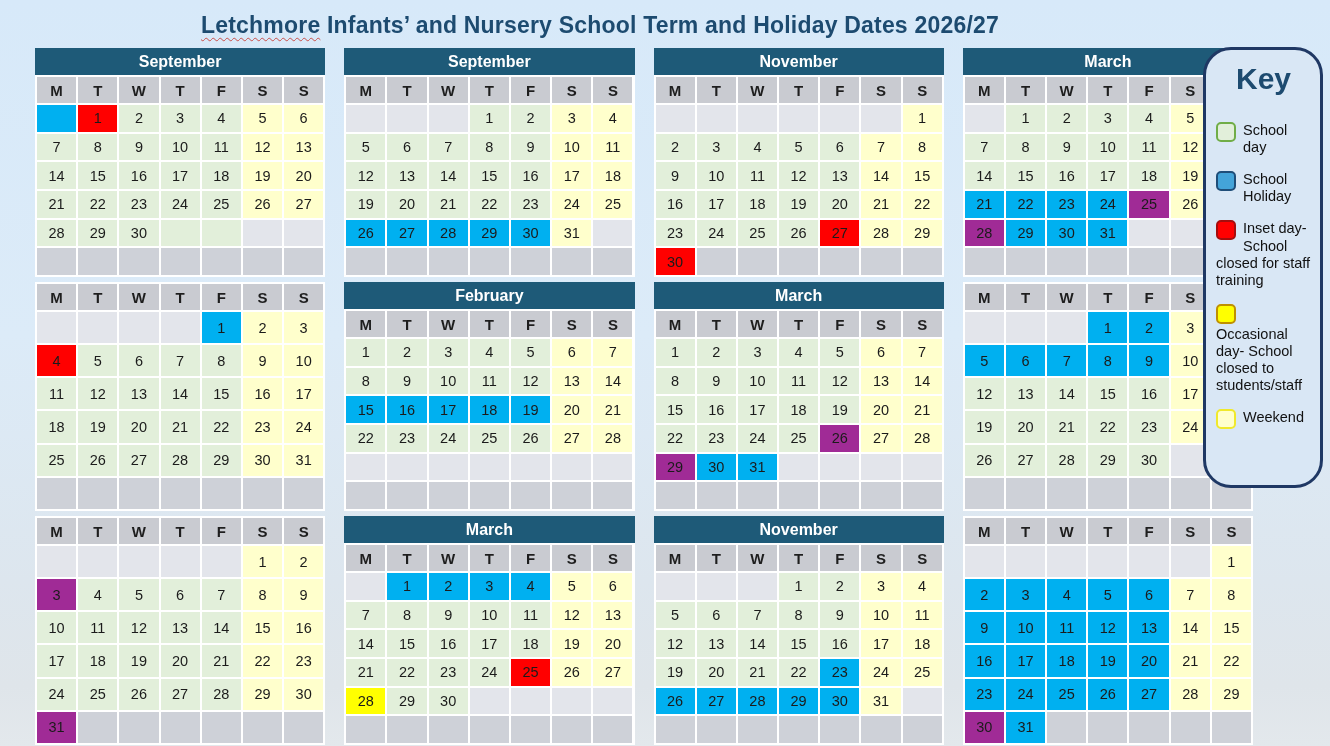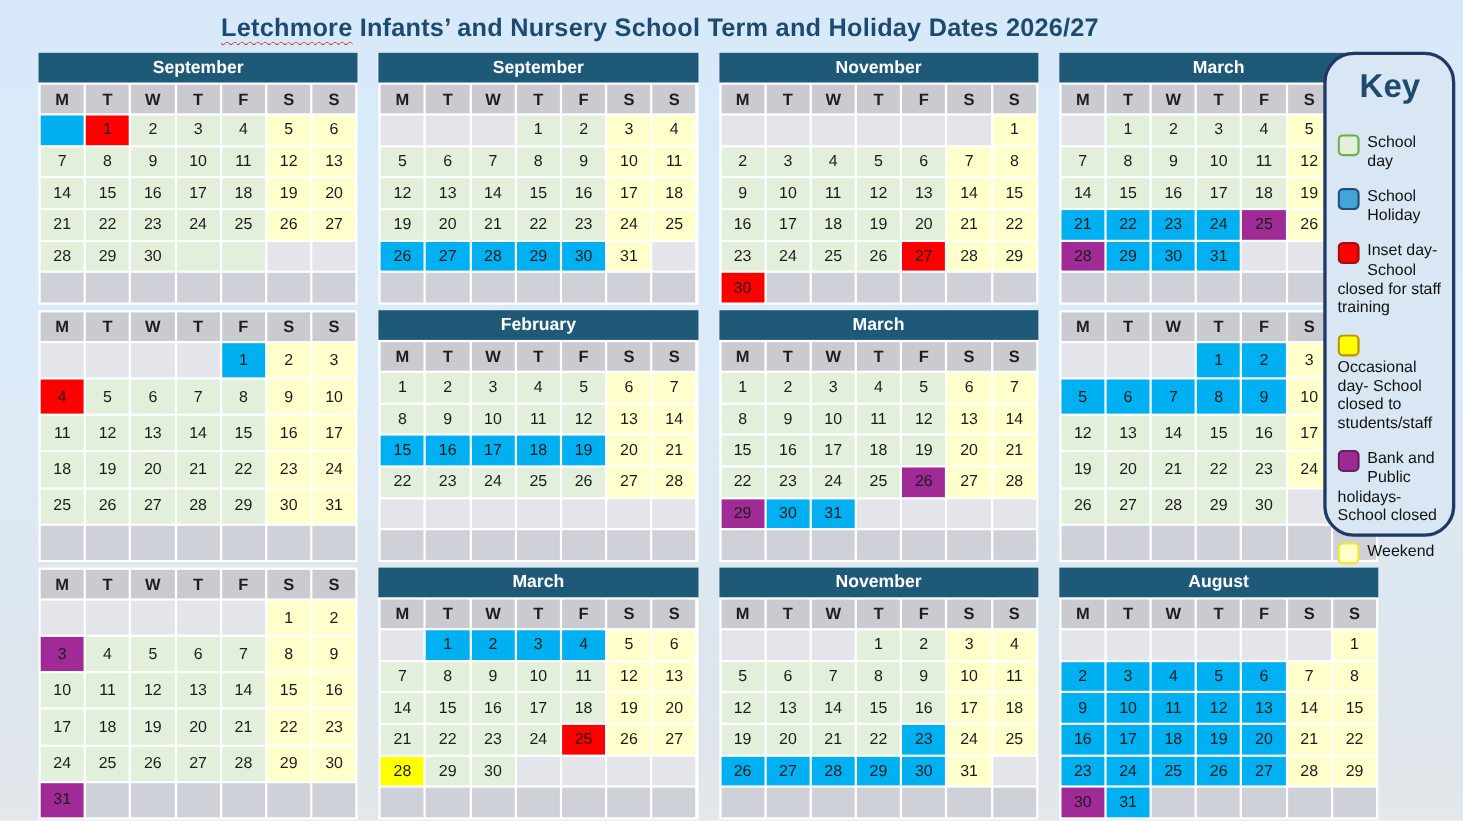--- a/index.html
+++ b/index.html
@@ -655,21 +655,20 @@
         <div class="cell" style="background: rgb(206, 209, 216);"></div>
         <div class="cell" style="background: rgb(206, 209, 216);"></div>
         <div class="cell" style="background: rgb(206, 209, 216);"></div>
         <div class="cell" style="background: rgb(206, 209, 216);"></div>
         <div class="cell" style="background: rgb(206, 209, 216);"></div>
         <div class="cell" style="background: rgb(206, 209, 216);"></div>
         <div class="cell" style="background: rgb(206, 209, 216);"></div>
       </div>
     </div>
     <div class="month">
-      <div class="mhead">August</div>
       <div class="mgrid">
         <div class="dow">M</div>
         <div class="dow">T</div>
         <div class="dow">W</div>
         <div class="dow">T</div>
         <div class="dow">F</div>
         <div class="dow">S</div>
         <div class="dow">S</div>
         <div class="cell" style="background: rgb(227, 229, 235);"></div>
         <div class="cell" style="background: rgb(227, 229, 235);"></div>
@@ -717,16 +716,15 @@
     </div>
   </div>
 
 <div class="key">
   <div class="key-title">Key</div>
   <div>
       <div class="kitem"><span class="swatch" style="background: rgb(226, 239, 218); border-color: rgb(112, 173, 71);"></span><span>School day</span></div>
       <div class="kitem"><span class="swatch" style="background: rgb(68, 164, 217); border-color: rgb(31, 78, 121);"></span><span>School Holiday</span></div>
       <div class="kitem"><span class="swatch" style="background: rgb(255, 0, 0); border-color: rgb(165, 13, 13);"></span><span>Inset day- School closed for staff training</span></div>
       <div class="kitem"><span class="swatch" style="background: rgb(255, 255, 0); border-color: rgb(191, 144, 0);"></span><span>Occasional day- School closed to students/staff</span></div>
-      <div class="kitem"><span class="swatch" style="background: rgb(156, 42, 147); border-color: rgb(107, 30, 102);"></span><span>Bank and Public holidays- School closed</span></div>
       <div class="kitem"><span class="swatch" style="background: rgb(255, 255, 204); border-color: rgb(240, 233, 43);"></span><span>Weekend</span></div>
     </div>
 </div>
 
 </body></html>

